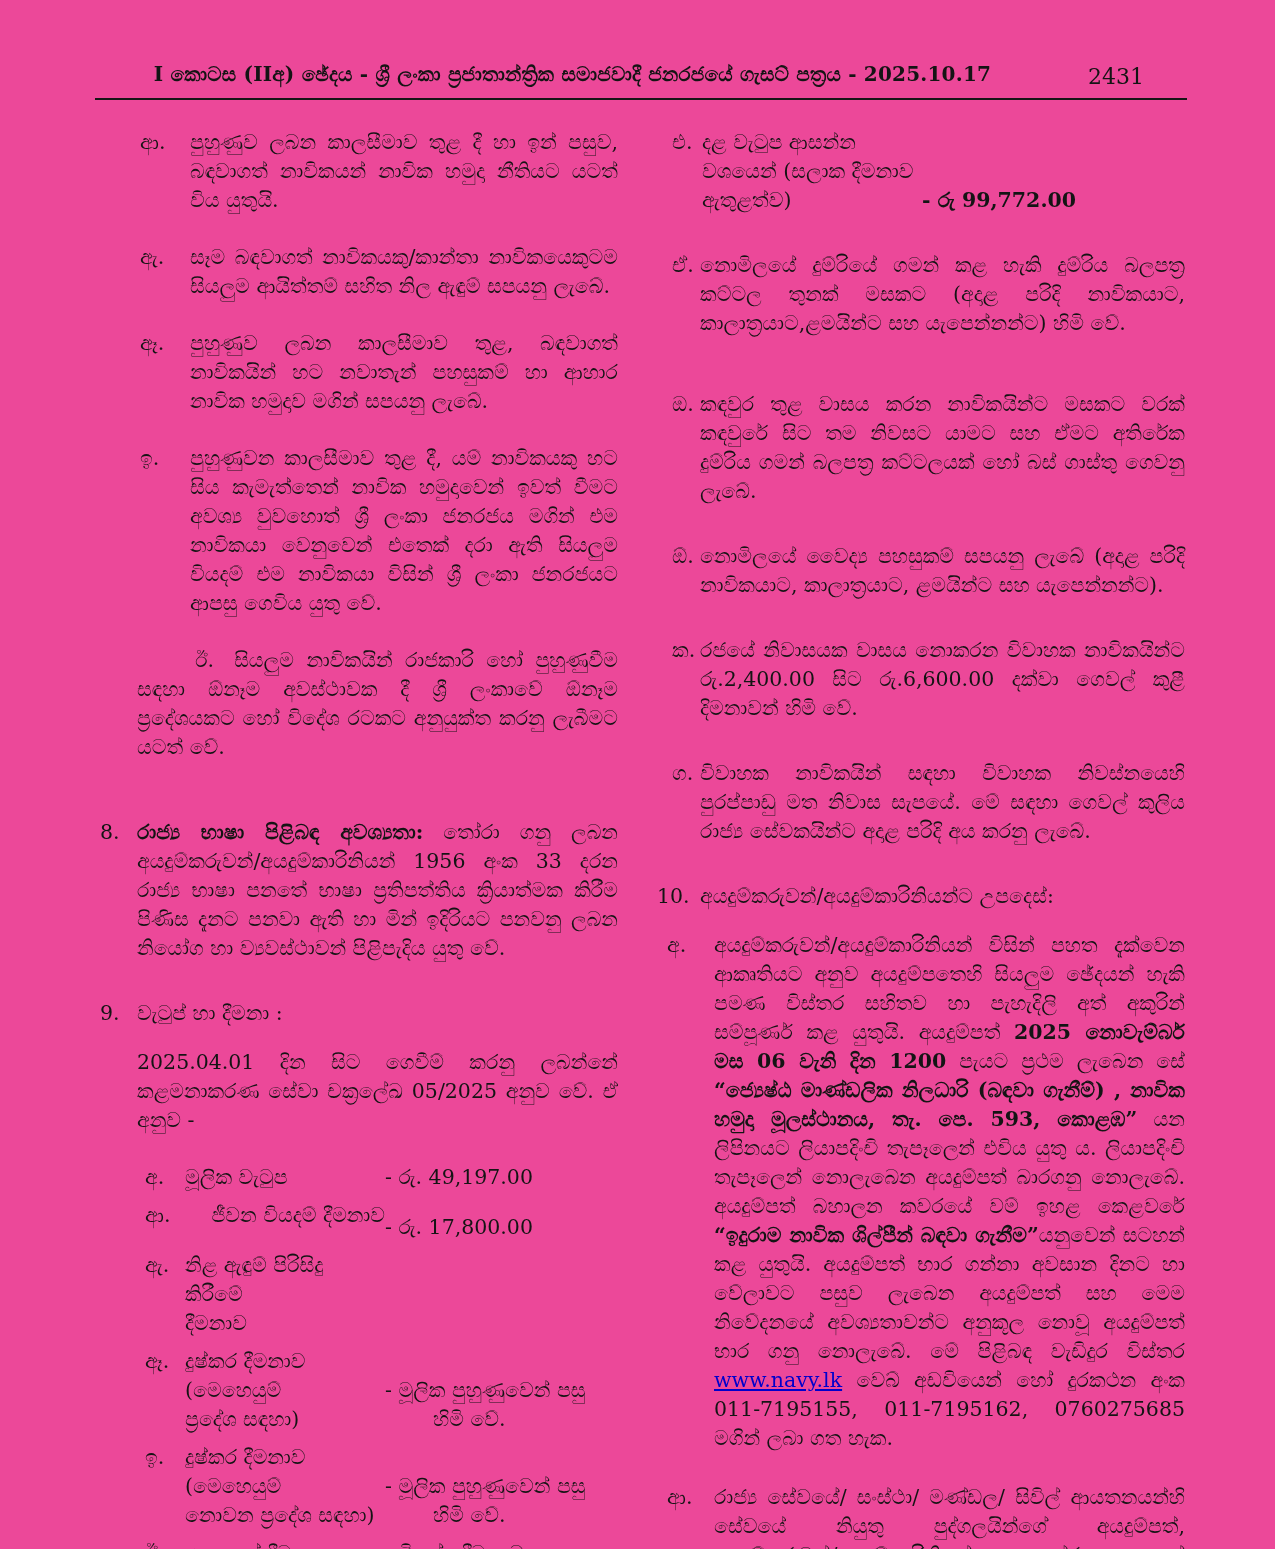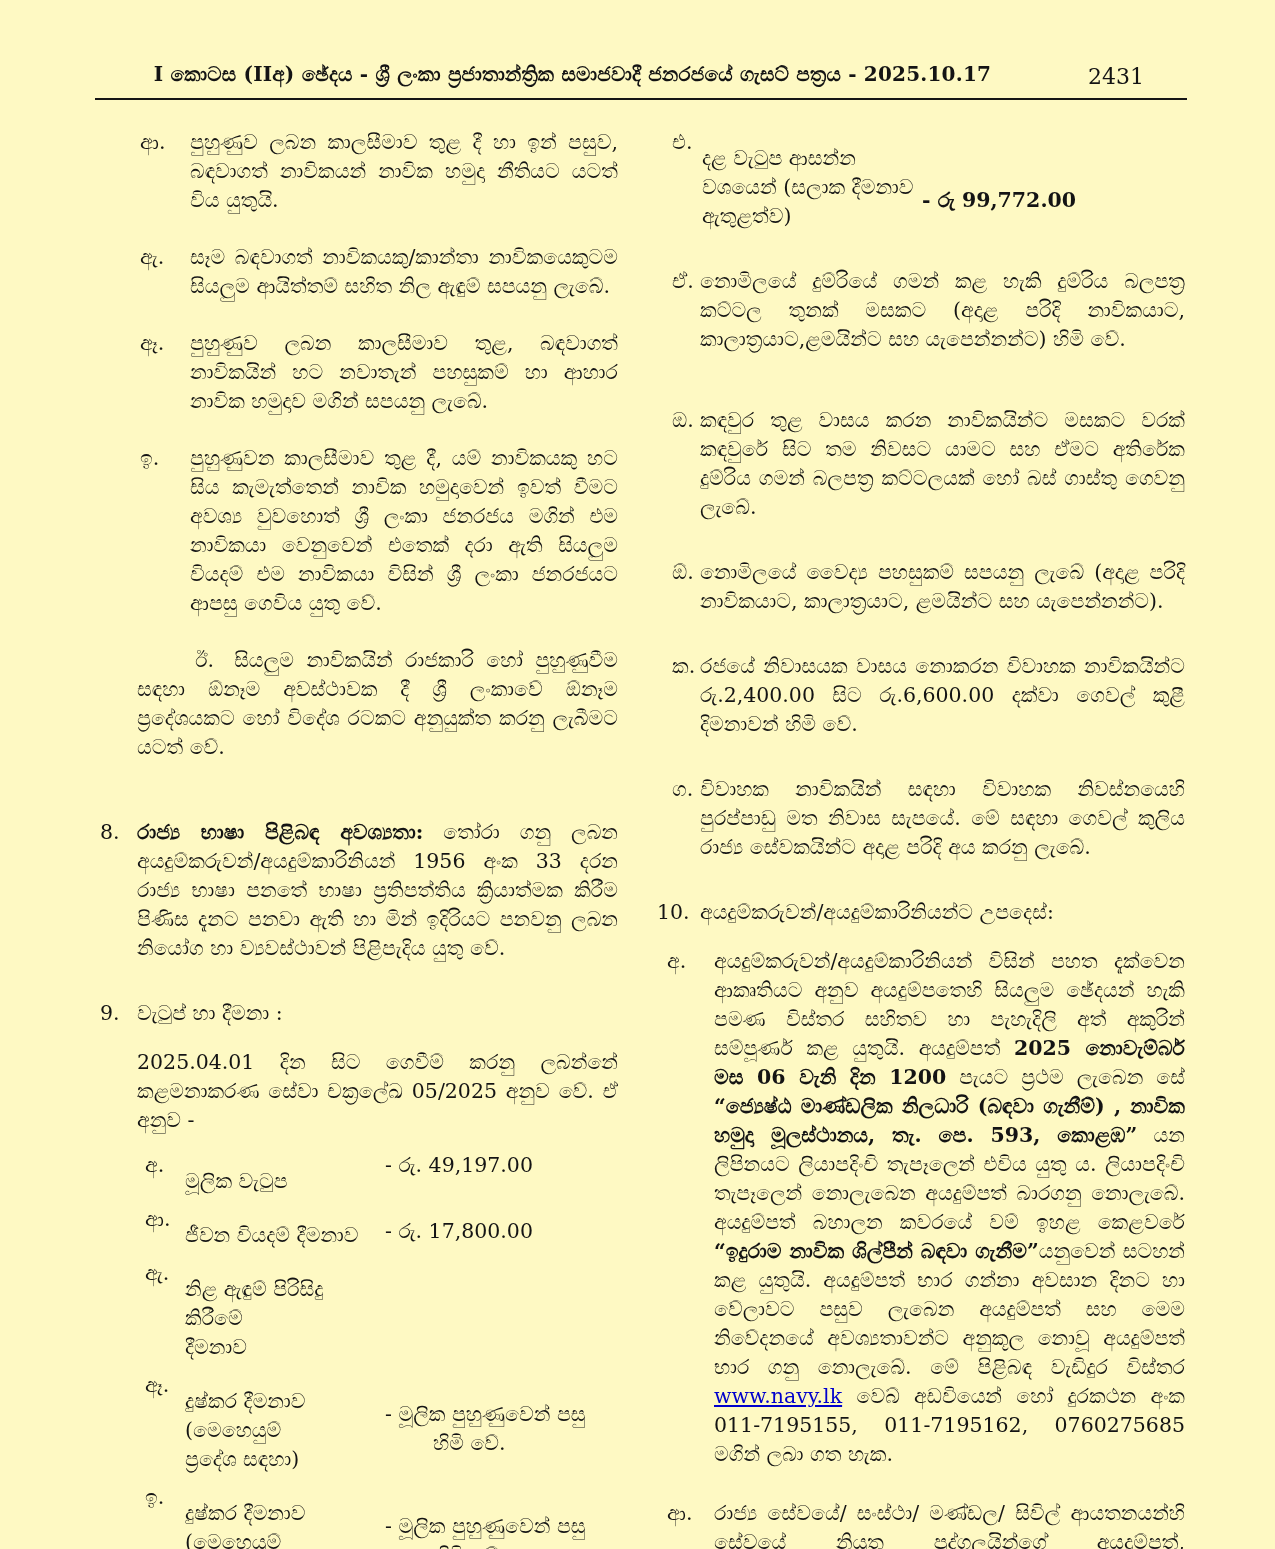--- a/index.html
+++ b/index.html
@@ -1,19 +1,19 @@
 <!DOCTYPE html>
 <html><head>
 <meta charset="utf-8">
 <style>
   html,body{margin:0;padding:0;background:#ffffff;}
   .page{
     position:relative;
     width:1275px;height:1549px;
-    background:#fef9c3;
+    background:#ec4899;
     color:#141414;
     font-family:"DejaVu Serif","Liberation Serif",serif;
     overflow:hidden;
   }
   
   .hdr-title{
     position:absolute;top:62px;left:0;right:130px;
     text-align:center;font-weight:bold;font-size:20px;letter-spacing:.2px;
     white-space:nowrap;
   }
@@ -41,30 +41,30 @@
   .col-right .para>.marker{position:absolute;left:15px;top:0;}
   .para.gap-after{margin-bottom:52px;}
   .para.indent-first{padding-left:37px;text-indent:58px;margin-bottom:56px;}
   .para.indent-first .inline-marker{margin-right:20px;}
 
   
   .numbered{position:relative;padding-left:37px;margin-bottom:36px;}
   .numbered>.num{position:absolute;left:0;top:0;}
   .col-right .numbered{padding-left:43px;margin-bottom:18px;}
   .numbered.title-only{margin-bottom:20px;}
-  .plain{padding-left:37px;margin-bottom:16px;}
+  .plain{padding-left:37px;margin-bottom:28px;}
 
   
   .col-right .sub{padding-left:57px;margin-bottom:30px;}
   .col-right .sub>.marker{left:10px;}
 
   
   .srow{position:relative;display:flex;margin-bottom:9px;text-align:left;}
   .srow>.marker{position:absolute;top:0;}
-  .srow .lbl{flex:none;margin-top:16px;}
+  .srow .lbl{flex:none;}
   .srow .val{flex:1;}
   .srow .val.bold{font-weight:bold;}
   .vline.cont{padding-left:48px;}
 
   b{font-weight:bold;}
   a.link{color:#0000cc;text-decoration:underline;cursor:pointer;}
 </style>
 </head>
 <body>
 
@@ -85,21 +85,21 @@
         <span class="marker" style="left: 45px;">අ.</span>
         <div class="lbl" style="width: 200px;">
           <div class="lline">මූලික වැටුප</div>
         </div>
         <div class="val" style="margin-top: 0px;">
           <div class="vline">- රු. 49,197.00</div>
         </div>
       </div>
       <div class="srow" style="padding-left: 85px;">
         <span class="marker" style="left: 45px;">ආ.</span>
-        <div class="lbl" style="width: 200px;">
+        <div class="lbl" style="width: 200px; text-align: right;">
           <div class="lline">ජීවන වියදම් දීමනාව</div>
         </div>
         <div class="val" style="margin-top: 12px;">
           <div class="vline">- රු. 17,800.00</div>
         </div>
       </div>
       <div class="srow" style="padding-left: 85px;">
         <span class="marker" style="left: 45px;">ඇ.</span>
         <div class="lbl" style="width: 200px;">
           <div class="lline">නිළ ඇඳුම් පිරිසිදු කිරීමේ</div>

